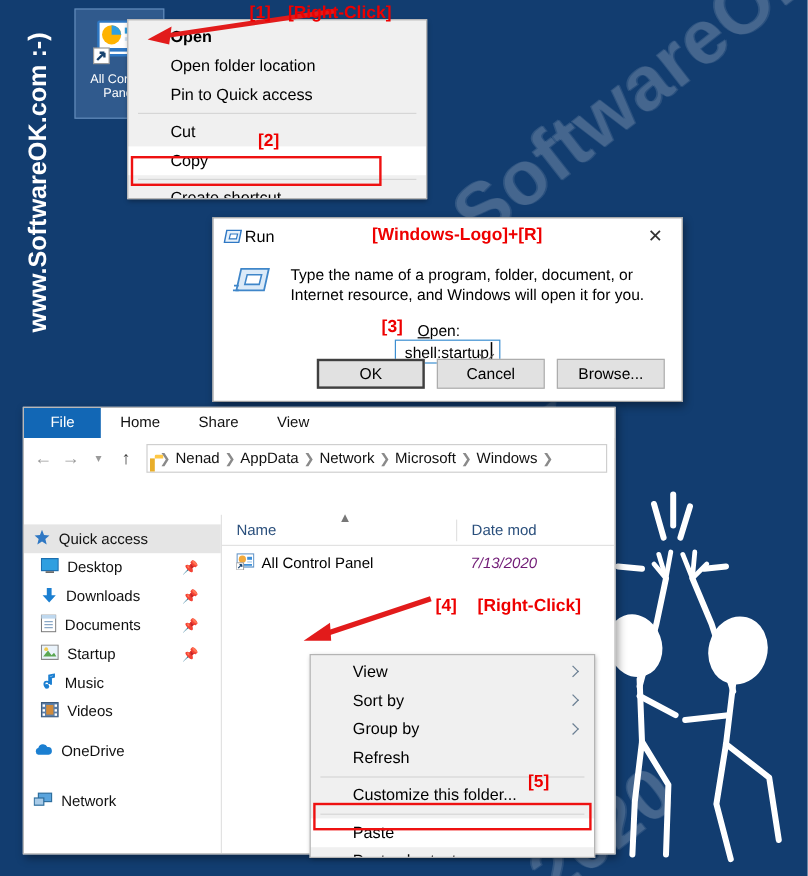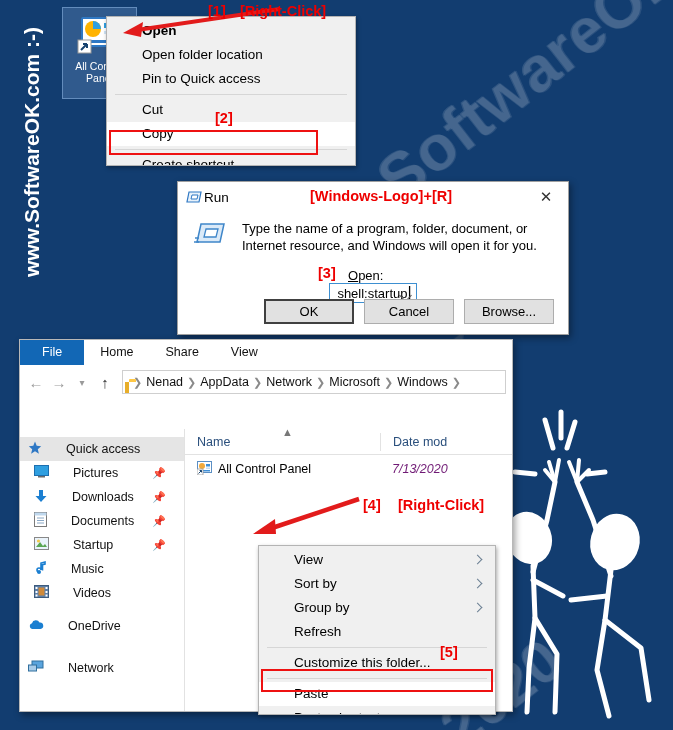--- a/index.html
+++ b/index.html
@@ -296,21 +296,21 @@
   .exp .nav {
     width: 165px;
     border-right: 1px solid #e2e2e2;
     padding-top: 8px;
     font-size: 12.5px;
   }
   .exp .nav .ni {
     height: 24px;
     display: flex; align-items: center;
     padding-left: 14px;
-    gap: 24px;
+    gap: 7px;
     position: relative;
   }
   .exp .nav .ni.sel { background: #e5e5e5; }
   .exp .nav .ni.root { padding-left: 8px; font-weight: normal; }
   .exp .nav .ni .nm { color: #111; }
   .exp .nav .ni .pin {
     position: absolute; right: 18px; top: 6px;
     color: #b0b0b0; font-size: 11px;
   }
   .exp .nav .gap { height: 9px; }
@@ -521,21 +521,21 @@
           <span class="nm">Quick access</span>
         </div>
 
         <div class="ni">
           <span class="ic">
             <svg width="15" height="13" viewBox="0 0 15 13">
                 <rect x="0.5" y="0.5" width="14" height="10" fill="#2f9fe0" stroke="#1c6fb0"></rect>
                 <rect x="4" y="11" width="7" height="1.5" fill="#6b6b6b"></rect>
               </svg>
           </span>
-          <span class="nm">Pictures</span>
+          <span class="nm">Desktop</span>
           <span class="pin">📌</span>
         </div>
 
         <div class="ni">
           <span class="ic">
             <svg width="14" height="14" viewBox="0 0 14 14">
                 <path d="M 5 1 L 9 1 L 9 7 L 12.5 7 L 7 13 L 1.5 7 L 5 7 Z" fill="#1b7fd1"></path>
               </svg>
           </span>
           <span class="nm">Downloads</span>

